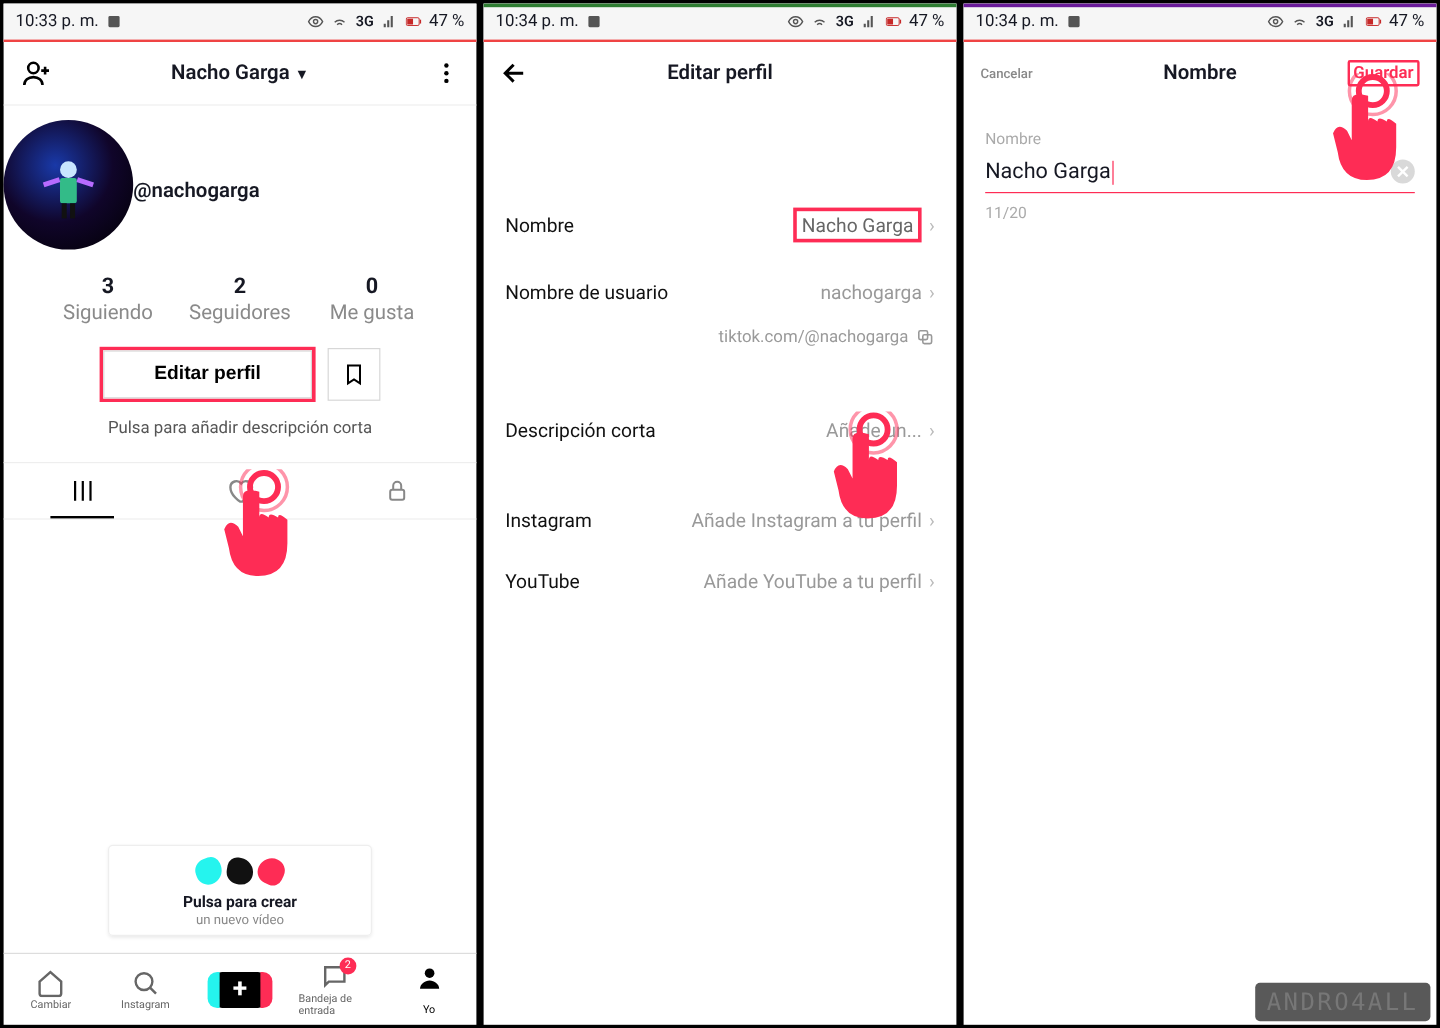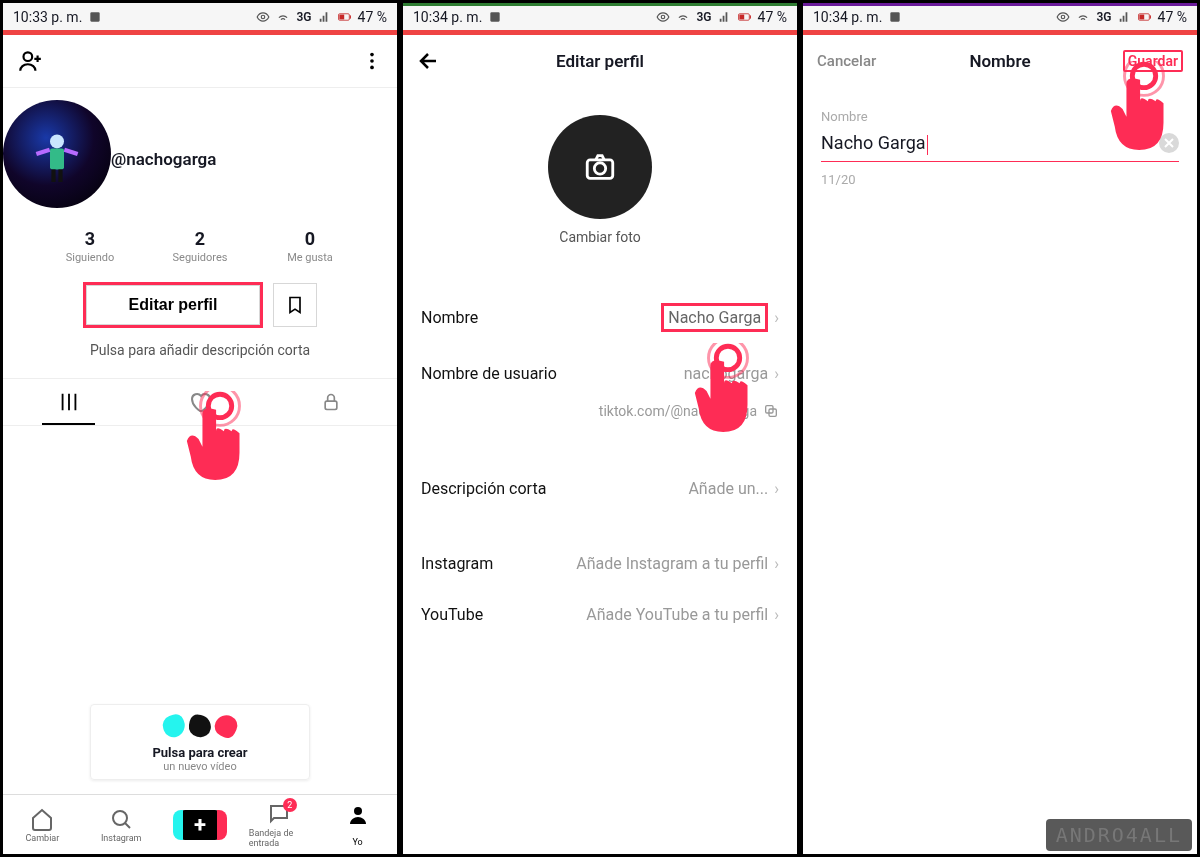--- a/index.html
+++ b/index.html
@@ -26,59 +26,59 @@
 
   
   .statusbar {
     height: 32px;
     display: flex;
     align-items: center;
     justify-content: space-between;
     padding: 0 10px;
     font-size: 14px;
     background: #f6f6f6;
-    border-bottom: 5px solid #ef4444;
+    border-bottom: 2px solid #ef4444;
   }
   .phone2 .statusbar .accent { position:absolute; top:0; left:0; right:0; height:3px; background:#2e7d32; }
   .phone3 .statusbar .accent { position:absolute; top:0; left:0; right:0; height:3px; background:#6a1b9a; }
   .statusbar-left, .statusbar-right { display:flex; align-items:center; gap:6px; white-space:nowrap; }
   .statusbar svg { width:14px; height:14px; }
   .statusbar .net { font-weight:600; font-size:12px; }
 
   
   .header {
     height: 52px;
     display:flex;
     align-items:center;
     justify-content:space-between;
     padding:0 14px;
     font-size:17px;
     font-weight:600;
   }
   .header .center { flex:1; text-align:center; }
   .header .side { width:60px; display:flex; align-items:center; }
   .header .side.right { justify-content:flex-end;padding-left:36px; }
-  .header .text-btn { font-size:15px; font-weight:500; color:#888; }
+  .header .text-btn { font-size:11px; font-weight:500; color:#888; }
   .header .save { color:#fe2c55; border: 2px solid #fe2c55; padding:1px 3px; border-radius:2px; font-weight:600; font-size:14px;}
   .divider { height:1px; background:#eee; width:100%; }
 
   
   .profile-top { display:flex; flex-direction:row; align-items:center; padding:12px 0 4px; }
   .avatar {
     width:108px; height:108px; border-radius:50%;
     background: radial-gradient(circle at 40% 35%, #1939a8 0%, #10052a 50%, #000 100%);
     display:flex; align-items:center; justify-content:center;
     position:relative; overflow:hidden;
   }
   .avatar svg { width:70px; height:70px; }
   .username { margin-top:10px; font-size:17px; font-weight:600; }
   .stats { display:flex; justify-content:center; gap:0; margin-top:16px; }
   .stat { width:110px; text-align:center; }
   .stat .num { font-size:18px; font-weight:700; }
-  .stat .lbl { font-size:11px; color:#8a8a8a; margin-top:2px; }
+  .stat .lbl { font-size:17px; color:#8a8a8a; margin-top:2px; }
   .edit-row { display:flex; justify-content:center; align-items:center; gap:10px; margin-top:18px; }
   .edit-btn {
     border:1px solid #d7d7d7; padding:10px 42px; font-size:16px; font-weight:600;
     background:#fff;
   }
   .edit-btn-wrap { position:relative; border:3px solid #fe2c55; padding:0; }
   .bookmark-btn { width:44px; height:44px; border:1px solid #d7d7d7; display:flex; align-items:center; justify-content:center; }
   .bio-hint { text-align:center; margin-top:14px; font-size:14px; color:#555; }
   .tabs-row { display:flex; border-top:1px solid #eee; border-bottom:1px solid #eee; margin-top:20px; }
   .tab { flex:1; height:46px; display:flex; align-items:center; justify-content:center; position:relative; }
@@ -173,20 +173,24 @@
   </div>
 
   <div class="header">
     <div class="side">
       <svg width="26" height="26" viewBox="0 0 24 24" fill="none" stroke="#000" stroke-width="2">
           <circle cx="10" cy="8" r="4"></circle>
           <path d="M3 21c0-3.5 3-6 7-6s7 2.5 7 6"></path>
           <path d="M19 7v6M16 10h6"></path>
         </svg>
     </div>
+    <div class="center">
+      <span>Nacho Garga</span>
+      <span style="font-size:12px;">▼</span>
+    </div>
     <div class="side right">
       <svg width="22" height="22" viewBox="0 0 24 24">
           <circle cx="12" cy="5" r="2"></circle>
           <circle cx="12" cy="12" r="2"></circle>
           <circle cx="12" cy="19" r="2"></circle>
         </svg>
     </div>
   </div>
   <div class="divider"></div>
 
@@ -347,30 +351,20 @@
     <div class="side">
       <svg width="24" height="24" viewBox="0 0 24 24" fill="none" stroke="#000" stroke-width="2.5">
           <path d="M19 12H5M11 5l-7 7 7 7"></path>
         </svg>
     </div>
     <div class="center">Editar perfil</div>
     <div class="side right"></div>
   </div>
 
   <div class="media-row">
-    <div class="media-item">
-      <div class="media-circle">
-        <svg width="34" height="34" viewBox="0 0 24 24" fill="none" stroke="#fff" stroke-width="2">
-            <rect x="3" y="7" width="18" height="13" rx="2"></rect>
-            <circle cx="12" cy="13" r="4"></circle>
-            <path d="M9 7l1.5-3h3L15 7"></path>
-          </svg>
-      </div>
-      <div class="media-label">Cambiar foto</div>
-    </div>
   </div>
 
   <div class="field-list">
     <div class="field">
       <span class="flabel">Nombre</span>
       <span class="fval">
         <span class="hlbox"><span>Nacho Garga</span></span>
         <span class="chev">›</span>
       </span>
     </div>

